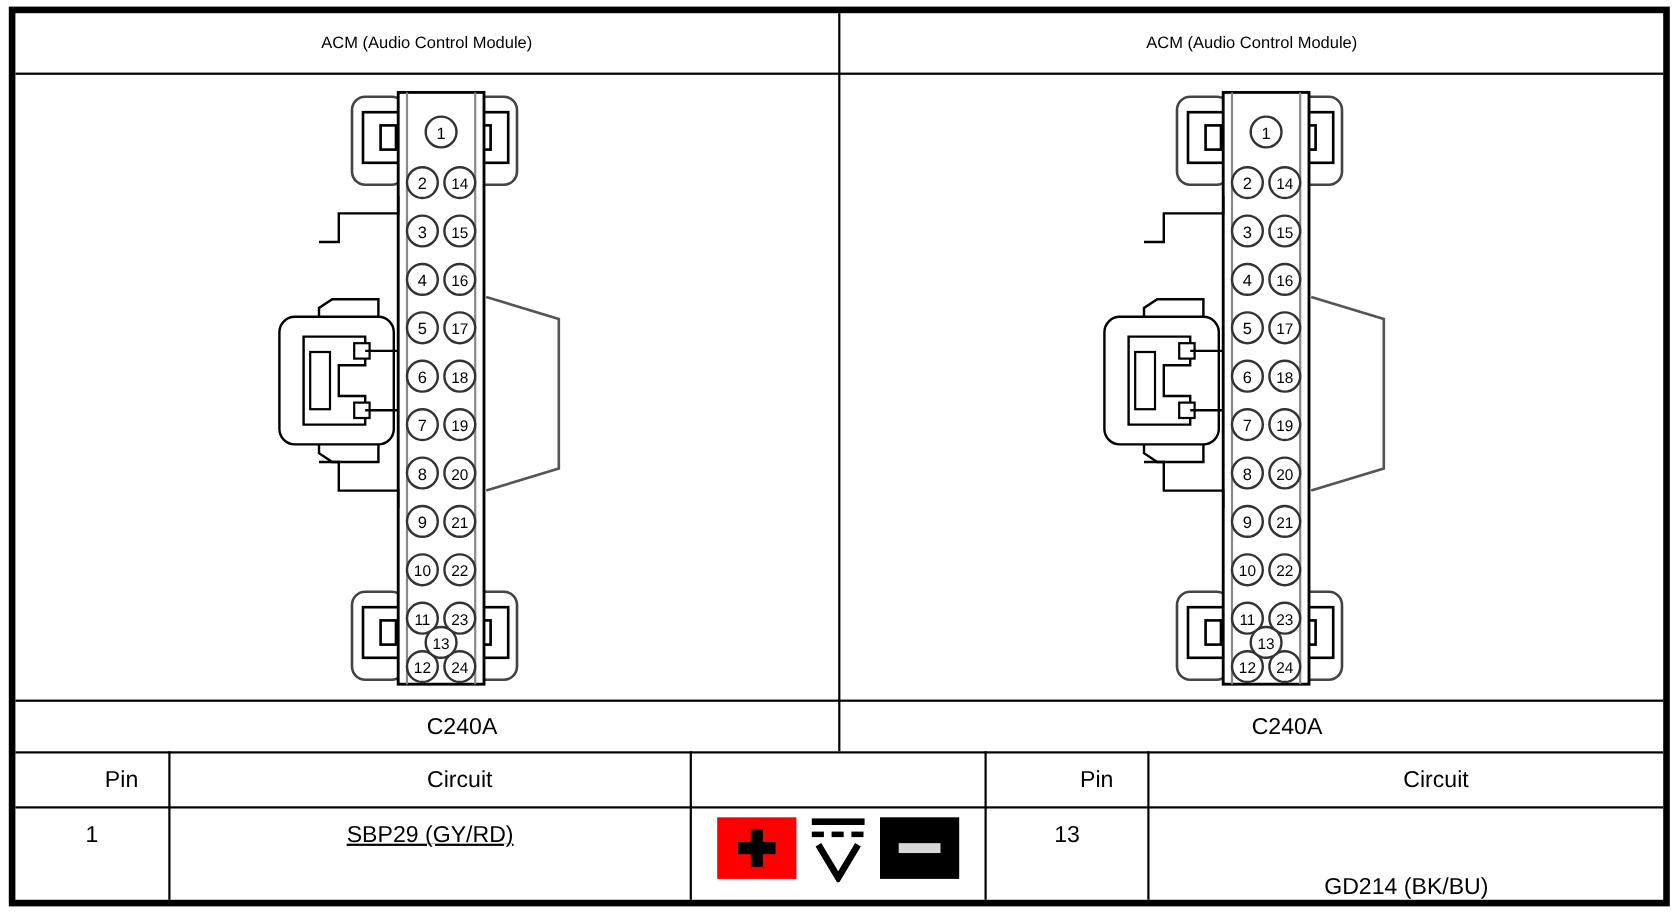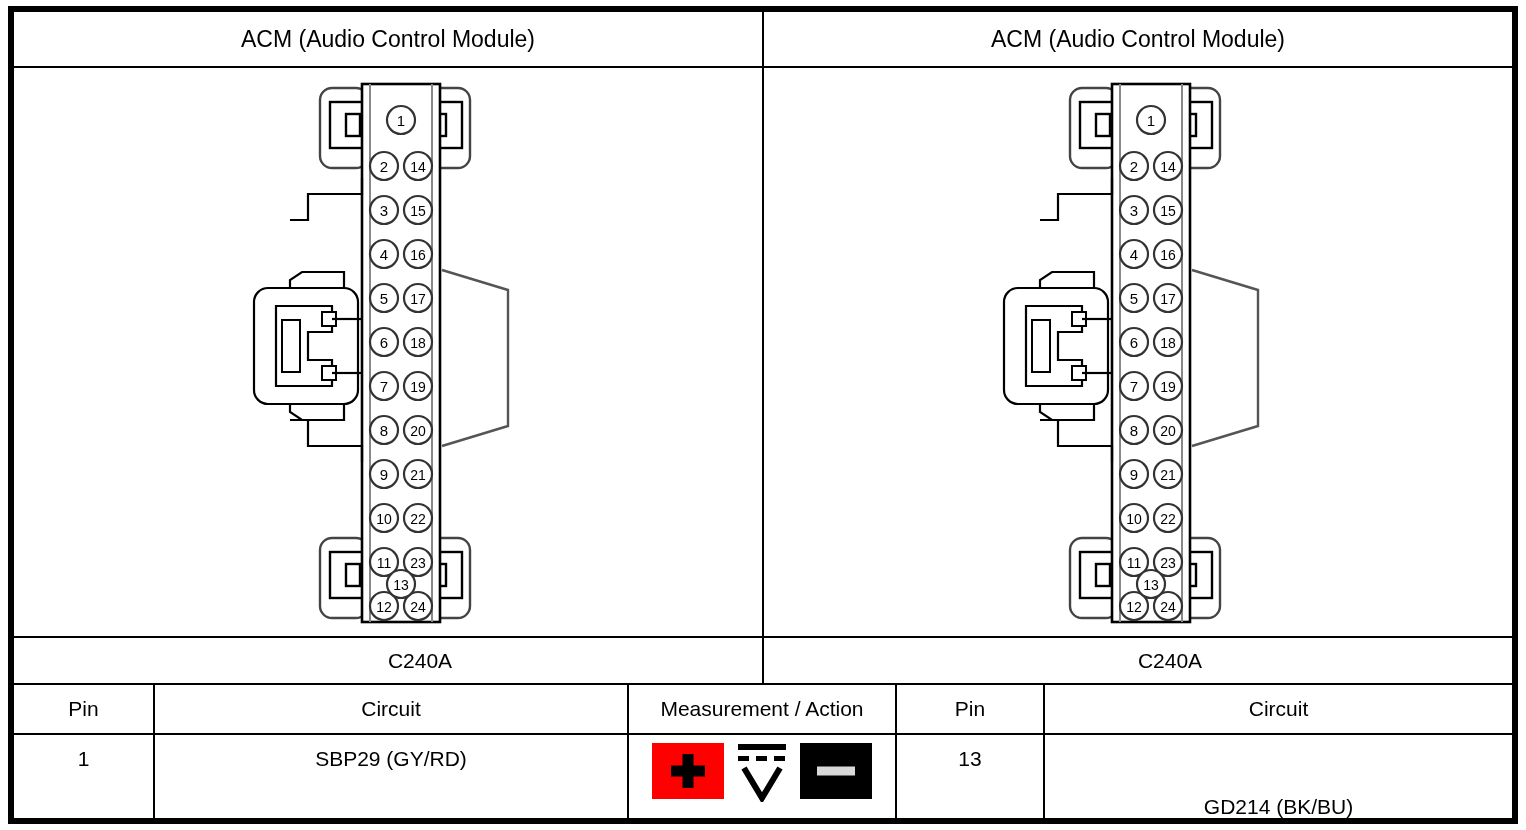--- a/index.html
+++ b/index.html
@@ -49,23 +49,23 @@
     position: absolute;
     display: flex;
     align-items: center;
     justify-content: center;
     font-size: 21px;
     color: #000000;
     text-align: center;
     line-height: 1.2;
     white-space: nowrap;
   }
-  .cell.title    { font-size: 23px; }
+  .cell.title    { font-size: 15px; }
   .cell.conn     { font-size: 21px; padding-left: 32px; }
-  .cell.colhead  { font-size: 21px; }
+  .cell.colhead  { font-size: 21px; padding-left: 27px; }
   .cell.value    { font-size: 21px; }
 
   
   .connector {
     position: absolute;
     width: 300px;
     height: 560px;
   }
   .connector svg { display: block; }
 
@@ -424,26 +424,25 @@
       </svg>
   </div>
 
   <div style="position:absolute; left:1px; top:1px; width:0; height:0; overflow:hidden;"></div>
 
   <div class="cell conn" style="left:14px; top:638px; width:748px; height:45px;">C240A</div>
   <div class="cell conn" style="left:764px; top:638px; width:748px; height:45px;">C240A</div>
 
   <div class="cell colhead" style="left:14px; top:685px; width:139px; height:48px;">Pin</div>
   <div class="cell colhead" style="left:155px; top:685px; width:472px; height:48px;">Circuit</div>
-  <div class="cell colhead" style="left:629px; top:685px; width:266px; height:48px;">Measurement / Action</div>
   <div class="cell colhead" style="left:897px; top:685px; width:146px; height:48px;">Pin</div>
   <div class="cell colhead" style="left:1045px; top:685px; width:467px; height:48px;">Circuit</div>
 
   <div class="cell value" style="left:14px; top:735px; width:139px; height:48px;">1</div>
-  <div class="cell value" style="left:155px; top:735px; width:472px; height:48px;">SBP29 (GY/RD)</div>
+  <div class="cell value" style="left:155px; top:735px; width:472px; height:48px;text-decoration:underline;">SBP29 (GY/RD)</div>
   <div class="cell value" style="left:897px; top:735px; width:146px; height:48px;">13</div>
   <div class="cell value" style="left:1045px; top:735px; width:467px; height:48px;margin-top:48px;">GD214 (BK/BU)</div>
 
   <div class="meas-icons" style="left:629px; top:740px; width:266px; height:62px;">
     <div class="icon-plus"></div>
     <div class="icon-dcv">
       <svg width="56" height="62" viewBox="0 0 56 62" xmlns="http://www.w3.org/2000/svg">
         <rect x="4" y="4" width="48" height="6" fill="#000000"></rect>
         <rect x="4" y="16" width="11" height="5" fill="#000000"></rect>
         <rect x="22" y="16" width="11" height="5" fill="#000000"></rect>

